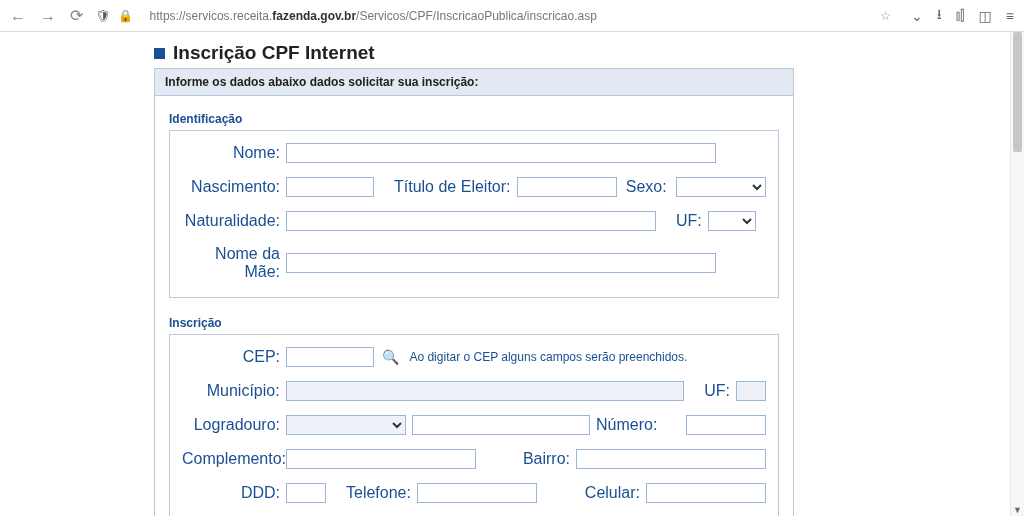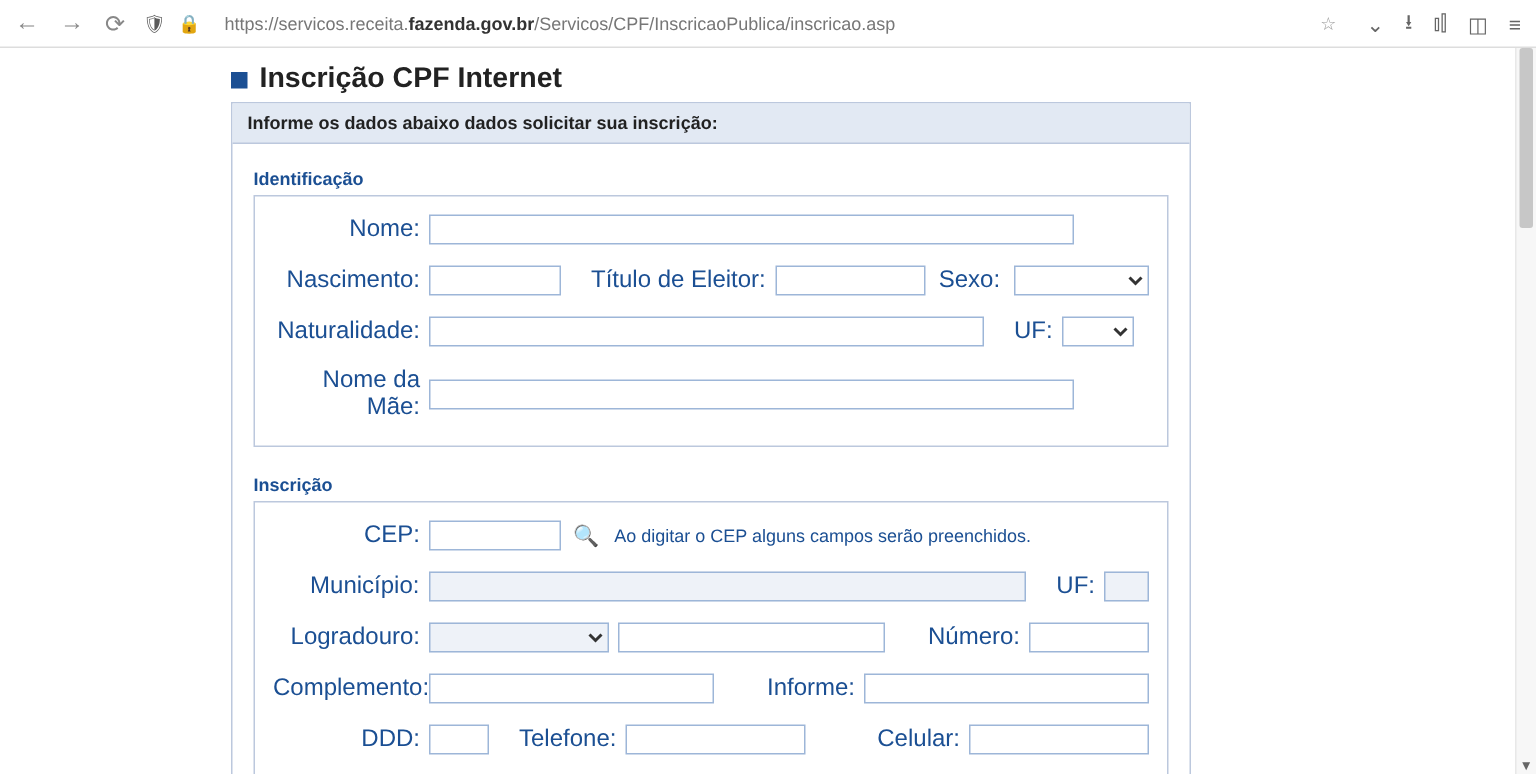--- a/index.html
+++ b/index.html
@@ -118,27 +118,27 @@
             <div class="row">
               <span class="lbl w1">Município:</span>
               <input type="text" readonly="" style="width: 400px;">
               <span class="lbl sm">UF:</span>
               <input type="text" readonly="" style="width: 30px;">
             </div>
             <div class="row">
               <span class="lbl w1">Logradouro:</span>
               <select class="txt" style="width:120px;background:#eef2f8"><option></option></select>
               <input type="text" style="width: 178px;">
-              <span class="lbl" style="flex:1;text-align:right">Número:</span>
+              <span class="lbl" style="flex:1;text-align:left">Número:</span>
               <input type="text" style="width: 80px;">
             </div>
             <div class="row">
               <span class="lbl w1">Complemento:</span>
               <input type="text" style="width: 190px;">
-              <span class="lbl" style="flex:1;text-align:right">Informe:</span>
+              <span class="lbl" style="flex:1;text-align:right">Bairro:</span>
               <input type="text" style="width: 190px;">
             </div>
             <div class="row">
               <span class="lbl w1">DDD:</span>
               <input type="text" style="width: 40px;">
               <span class="lbl sm">Telefone:</span>
               <input type="text" style="width: 120px;">
               <span class="lbl" style="flex:1;text-align:right">Celular:</span>
               <input type="text" style="width: 120px;">
             </div>

